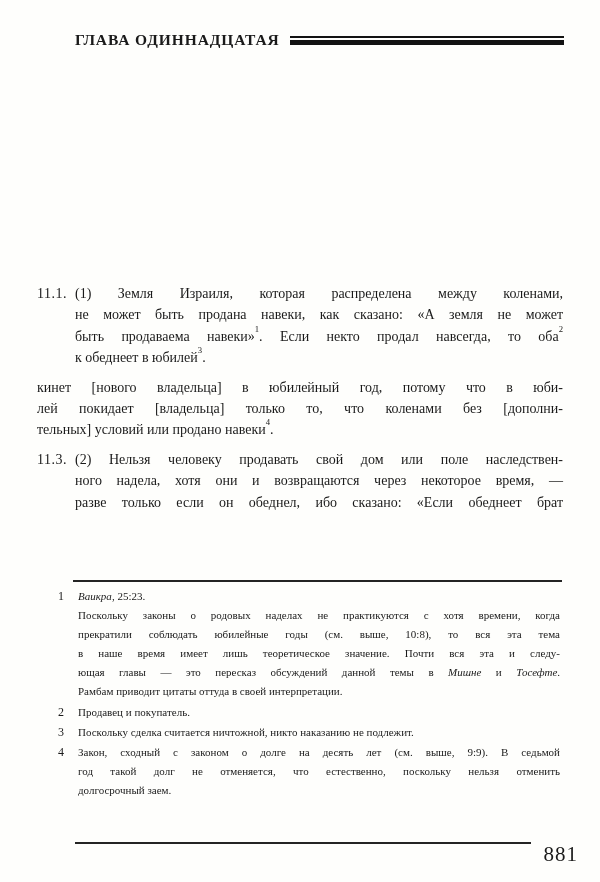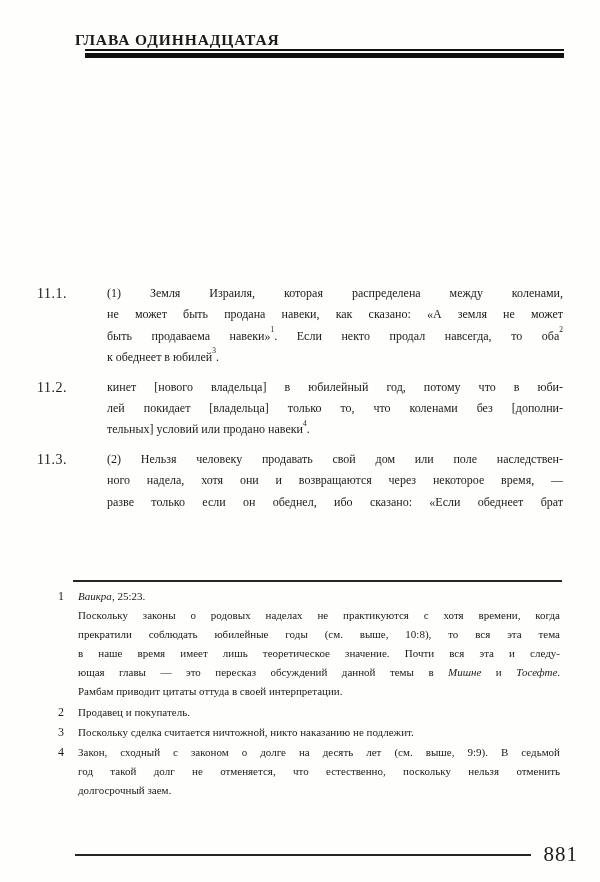--- a/index.html
+++ b/index.html
@@ -11,21 +11,21 @@
     color: #1a1a1a;
     font-family: "Liberation Serif", "DejaVu Serif", serif;
     overflow: hidden;
   }
 
   
   .header {
     position: absolute;
     top: 31px; left: 75px; right: 36px;
     display: flex;
-    flex-direction: column;
+    align-items: center;
   }
   .header-title {
     font-size: 15.5px;
     font-weight: 700;
     letter-spacing: 0.9px;
     white-space: nowrap;
   }
   .header-rule { flex: 1; margin-left: 10px; }
   .rule-thin  { height: 2px; background: #121212; }
   .rule-gap   { height: 2px; }
@@ -36,21 +36,21 @@
     position: absolute;
     top: 283px; left: 37px; right: 37px;
   }
   .para { display: flex; margin-bottom: 8px; }
   .para-num {
     flex: 0 0 38px;
     font-size: 14px;
     letter-spacing: 0.5px;
     padding-top: 3px;
   }
-  .para-text { flex: 1; font-size: 12px; line-height: 21.4px; margin-left: 32px; }
+  .para-text { flex: 1; font-size: 14px; line-height: 21.4px; }
 
   .line { text-align: left; }
   .line.just { text-align: justify; text-align-last: justify; }
 
   sup.sup {
     font-size: 62%;
     line-height: 0;
     position: relative;
     top: -0.38em;
     letter-spacing: 0;
@@ -75,21 +75,20 @@
     padding-top: 2px;
     font-size: 12px;
   }
   .fn-text { flex: 1; font-size: 11px; line-height: 19.1px; }
 
   
   .footer {
     position: absolute;
     top: 842px; left: 75px; right: 22px;
     display: flex;
-    align-items: center;
   }
   .footer-line { flex: 1; height: 2px; background: #242424; margin-right: 13px; }
   .page-number { font-size: 21px; letter-spacing: 1px; }
 </style>
 </head>
 <body>
 
 <div class="page">
 
   <div class="header">
@@ -105,21 +104,20 @@
       <div class="para">
         <span class="para-num">11.1.</span>
         <div class="para-text">
           <div class="line just"><span>(1) Земля Израиля, которая распределена между коленами,</span></div>
           <div class="line just"><span>не может быть продана навеки, как сказано: «А земля не может</span></div>
           <div class="line just"><span>быть продаваема навеки»</span><sup class="sup">1</sup><span>. Если некто продал навсегда, то оба</span><sup class="sup">2</sup></div>
           <div class="line"><span>к обеднеет в юбилей</span><sup class="sup">3</sup><span>.</span></div>
         </div>
       </div>
       <div class="para">
-        <span class="para-num">11.2.</span>
         <div class="para-text">
           <div class="line just"><span>кинет [нового владельца] в юбилейный год, потому что в юби-</span></div>
           <div class="line just"><span>лей покидает [владельца] только то, что коленами без [дополни-</span></div>
           <div class="line"><span>тельных] условий или продано навеки</span><sup class="sup">4</sup><span>.</span></div>
         </div>
       </div>
       <div class="para">
         <span class="para-num">11.3.</span>
         <div class="para-text">
           <div class="line just"><span>(2) Нельзя человеку продавать свой дом или поле наследствен-</span></div>

